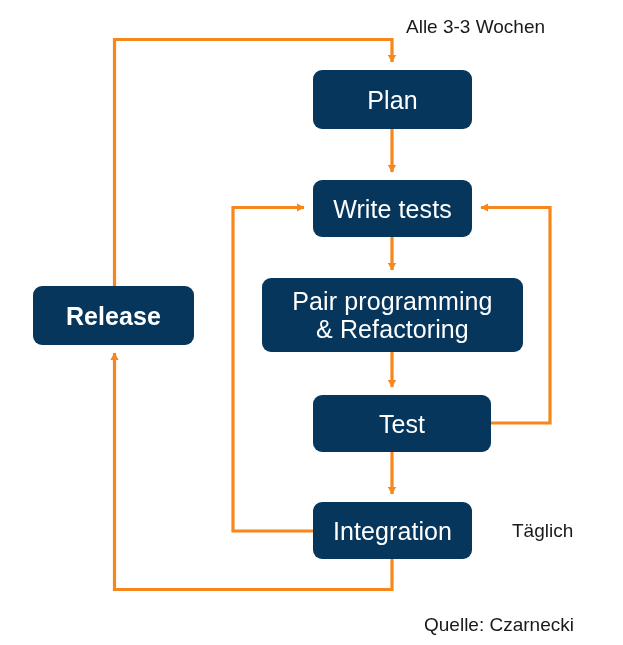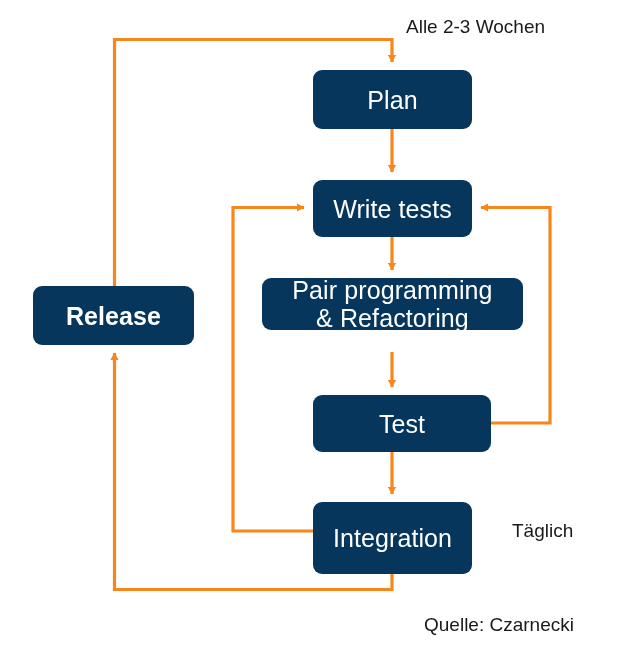--- a/index.html
+++ b/index.html
@@ -37,23 +37,23 @@
     font-family: "Liberation Sans", sans-serif;
     font-size: 25px;
     line-height: 1.12;
     font-weight: 400;
     letter-spacing: 0.1px;
     white-space: pre-line;
     z-index: 3;
   }
   .node-plan      { left: 313px; top: 70px;  width: 159px; height: 59px; }
   .node-write     { left: 313px; top: 180px; width: 159px; height: 57px; }
-  .node-pair      { left: 262px; top: 278px; width: 261px; height: 52px; }
+  .node-pair      { left: 262px; top: 278px; width: 261px; height: 74px; }
   .node-test      { left: 313px; top: 395px; width: 178px; height: 57px; }
-  .node-integ     { left: 313px; top: 502px; width: 159px; height: 72px; }
+  .node-integ     { left: 313px; top: 502px; width: 159px; height: 57px; }
   .node-release   { left: 33px;  top: 286px; width: 161px; height: 59px; font-weight: bold; }
 
   .caption {
     position: absolute;
     color: #1a1a1a;
     font-family: "Liberation Sans", sans-serif;
     font-size: 19px;
     line-height: 1.2;
     white-space: nowrap;
     z-index: 3;
@@ -121,19 +121,19 @@
   </div>
 
   <div class="node node-integ">
     <span>Integration</span>
   </div>
 
   <div class="node node-release">
     <span>Release</span>
   </div>
 
-  <div class="caption cap-weeks">Alle 2-3 Wochen</div>
+  <div class="caption cap-weeks">Alle 3-3 Wochen</div>
 
   <div class="caption cap-daily">Täglich</div>
 
   <div class="caption cap-source">Quelle: Czarnecki</div>
 
 </div>
 
 </body></html>

